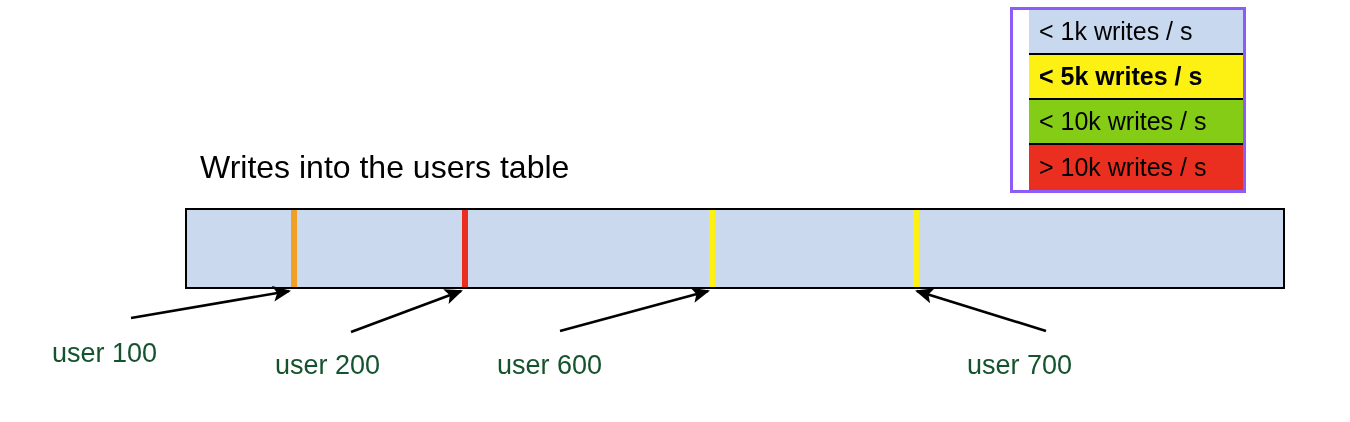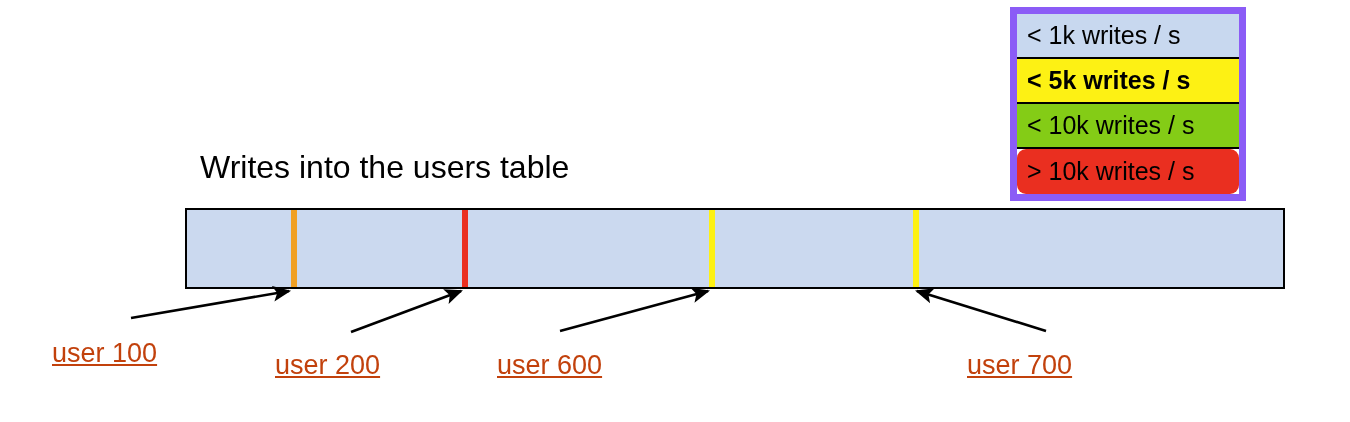--- a/index.html
+++ b/index.html
@@ -19,35 +19,35 @@
     background: #ffffff;
     overflow: hidden;
   }
 
   
   .legend {
     position: absolute;
     left: 1010px;
     top: 7px;
     width: 236px;
-    border: 7px solid #8b5cf6;
+    border: 3px solid #8b5cf6;
     box-sizing: border-box;
+    padding-left: 16px;
   }
   .legend-row {
     position: relative;
     height: 45px;
     box-sizing: border-box;
     border-bottom: 2px solid #000000;
     display: flex;
     align-items: center;
     padding-left: 10px;
   }
   .legend-row:last-child {
     border-bottom: none;
-    border-radius: 9px;
   }
   .legend-label {
     font-size: 25px;
     line-height: 1;
     color: #000000;
     white-space: nowrap;
     letter-spacing: 0px;
   }
 
   
@@ -87,22 +87,21 @@
     top: 0;
     width: 1350px;
     height: 422px;
     pointer-events: none;
   }
   .user-label {
     position: absolute;
     font-size: 27px;
     line-height: 1;
     white-space: nowrap;
-    color: #c2410c;
-    text-decoration: underline;
+    color: #14532d;
   }
 </style>
 </head>
 <body>
 
 <div id="canvas">
 
   <div class="legend">
     <div class="legend-row" style="background: rgb(200, 216, 239);">
       <span class="legend-label">&lt; 1k writes / s</span>

